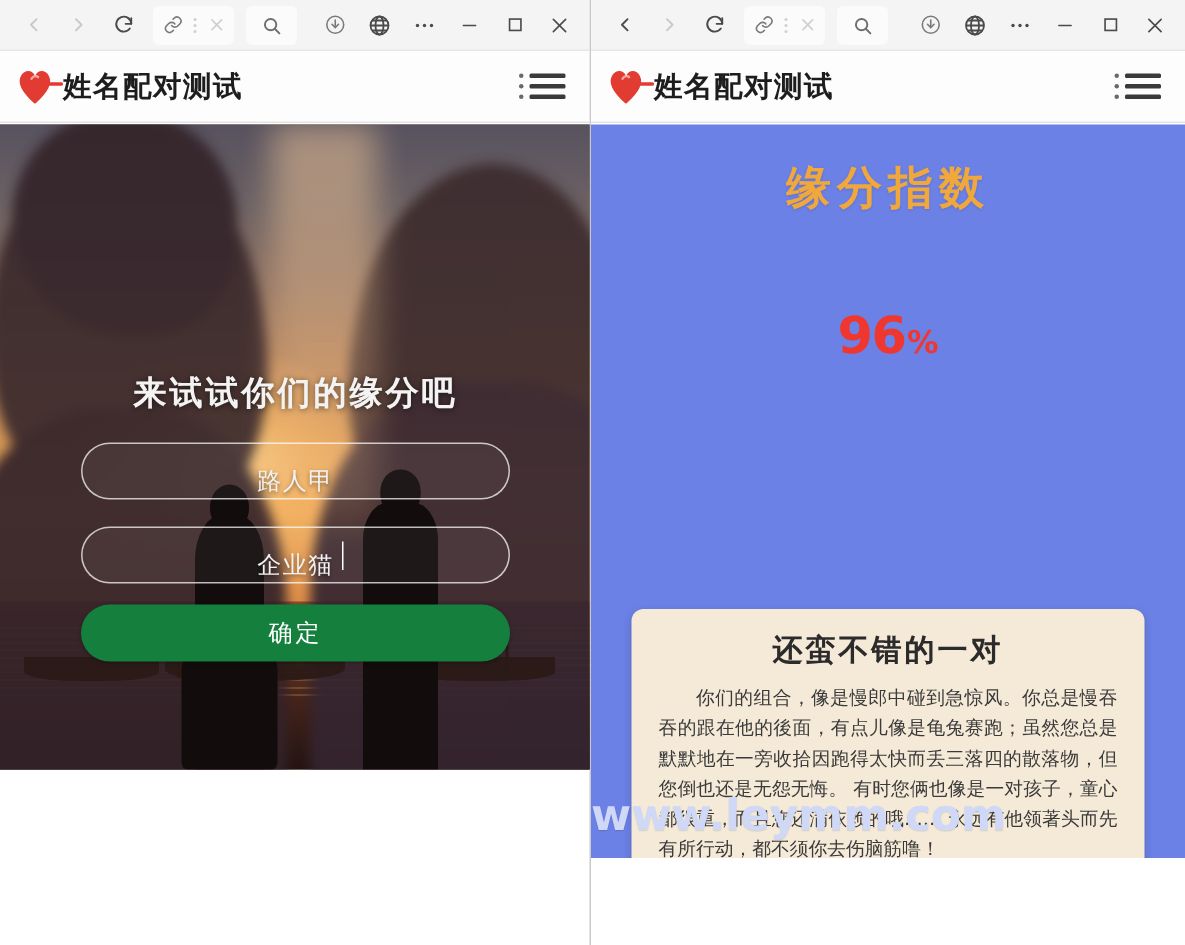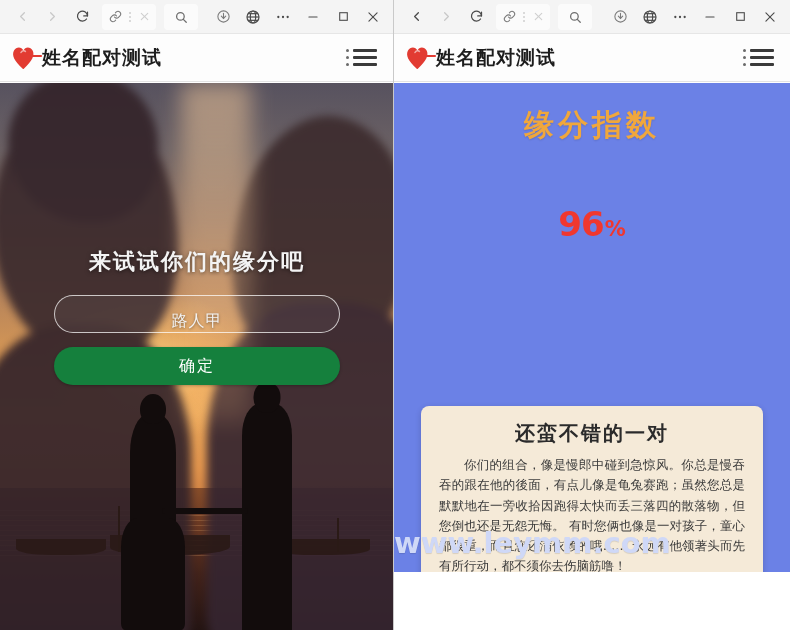--- a/index.html
+++ b/index.html
@@ -70,21 +70,21 @@
     font-family: "DejaVu Sans", "Liberation Sans", sans-serif;
   }
   .menu-icon { margin-left: auto; display: flex; flex-direction: column; gap: 4px; }
   .menu-icon .row { display: flex; align-items: center; gap: 4px; }
   .menu-icon .dot { width: 3px; height: 3px; background: #6a6a6a; border-radius: 50%; }
   .menu-icon .bar { width: 24px; height: 3px; background: #3a3a3a; border-radius: 1px; }
 
   
   .photo-stage {
     position: absolute; top: 83px; left: 0;
-    width: 394px; height: 547px; overflow: hidden;
+    width: 394px; height: 430px; overflow: hidden;
     background: #2a1d1a;
     padding-left: 36px;
   }
   .sky {
     position: absolute; inset: 0;
     background:
       linear-gradient(to bottom,
         #5b5560 0%, #6d6064 14%, #8a6f62 28%,
         #b8855c 42%, #d89a55 54%, #e8a martyr 0%);
     background:
@@ -429,20 +429,24 @@
         <div class="arm-link"></div>
       </div>
 
       <div class="form-wrap">
         <div class="form-title">来试试你们的缘分吧</div>
 
         <div class="field">
           <span class="val">路人甲</span>
         </div>
 
+        <div class="field focused">
+          <span class="val">企业猫</span>
+          <span class="caret"></span>
+        </div>
 
         <div class="submit-btn">确定</div>
       </div>
     </div>
   </div>
 
   <div class="window right">
 
     <div class="toolbar">
       <div class="tb-group tb-left">

